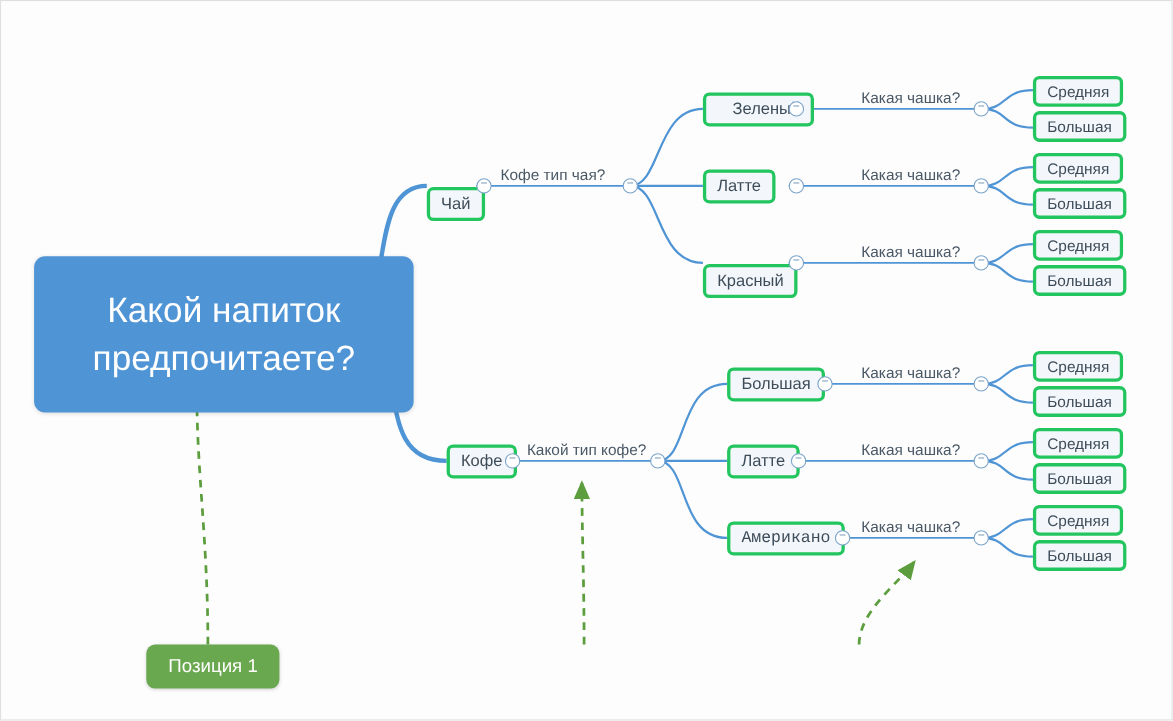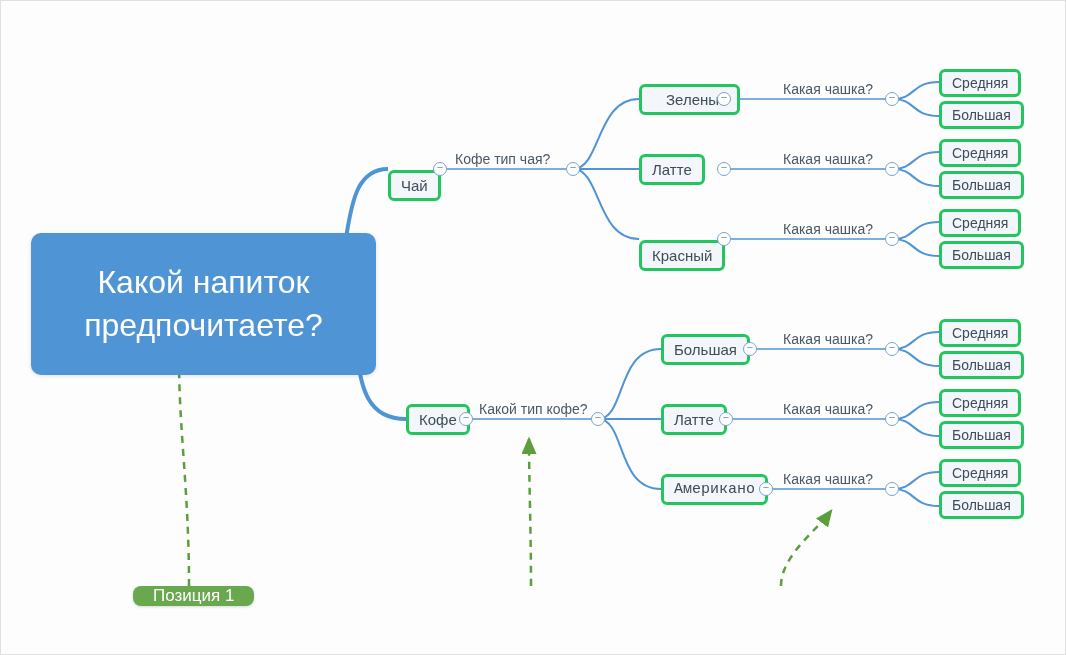--- a/index.html
+++ b/index.html
@@ -70,21 +70,21 @@
   .collapse-btn::before {
     content: "−";
     position: relative;
     top: -1px;
   }
   .position-badge {
     position: absolute;
     background: #6aa84f;
     color: #ffffff;
     font-size: 17px;
-    padding: 0 20px;
+    padding: 10px 20px;
     border-radius: 8px;
     box-shadow: 0 1px 3px rgba(0,0,0,0.15);
     white-space: nowrap;
   }
   .leaf {
     font-size: 14px;
     padding: 3px 10px;
   }
 </style>
 </head>

